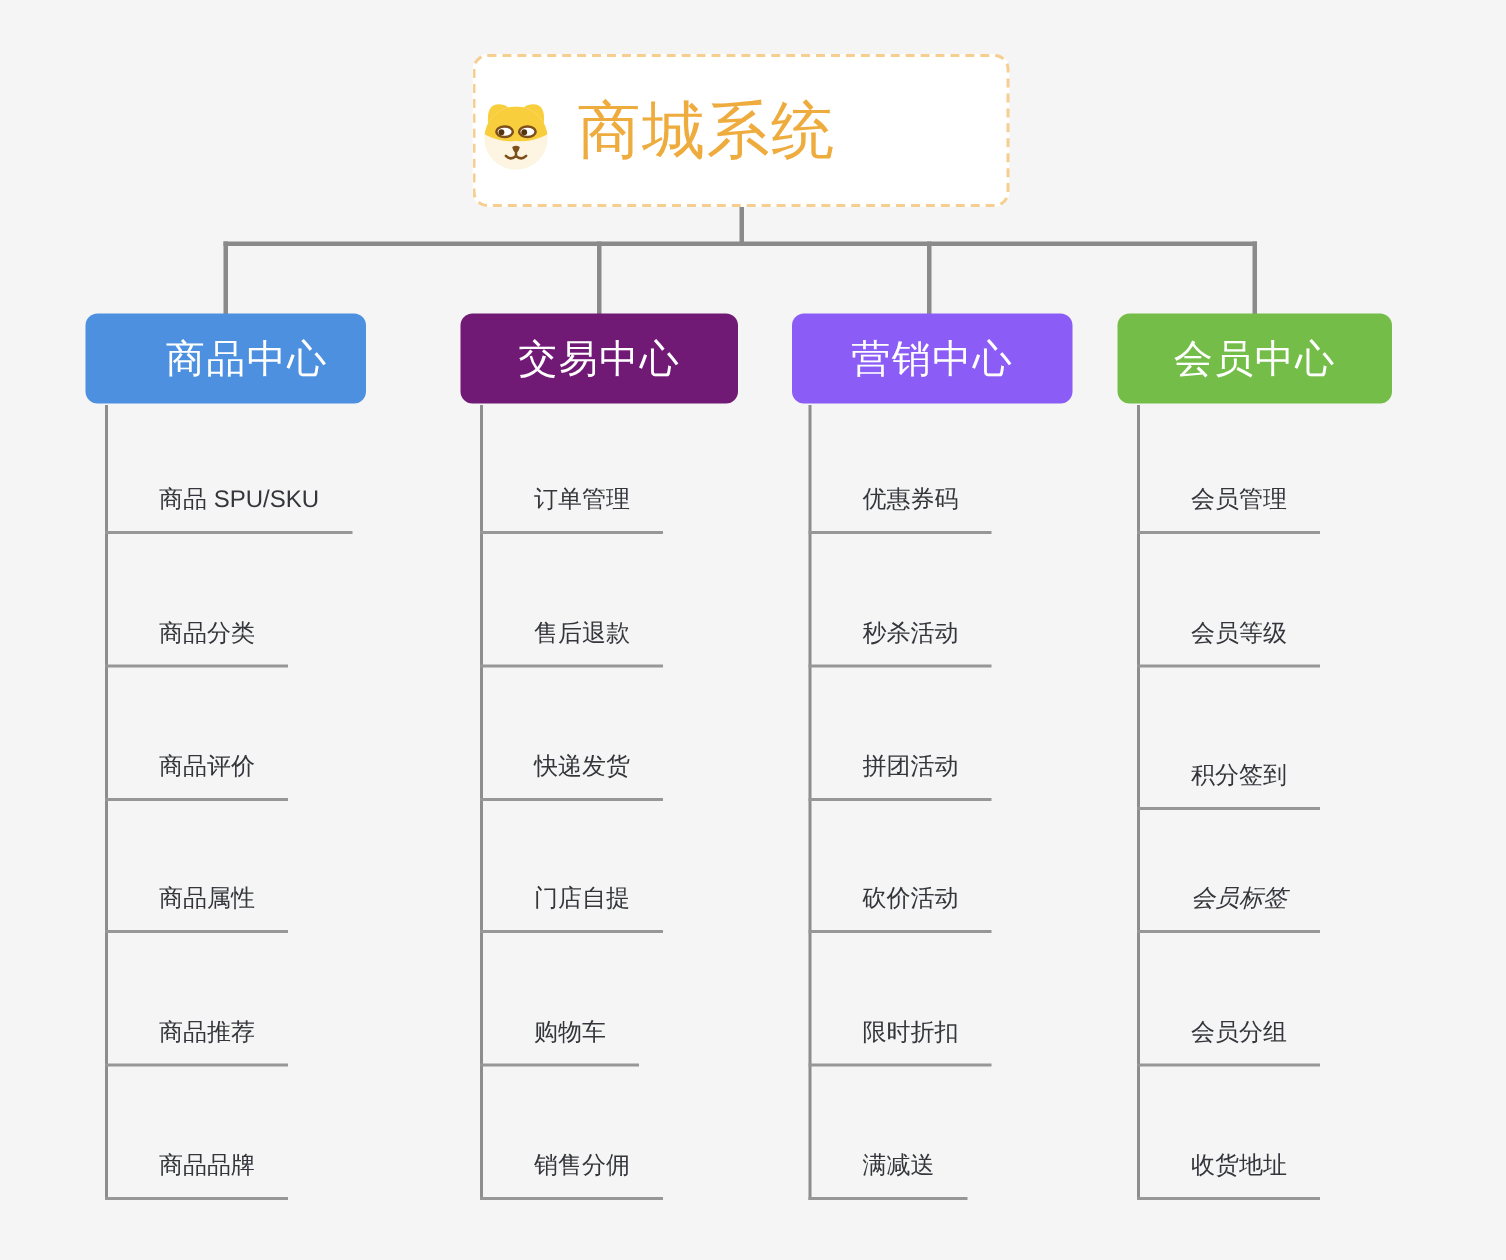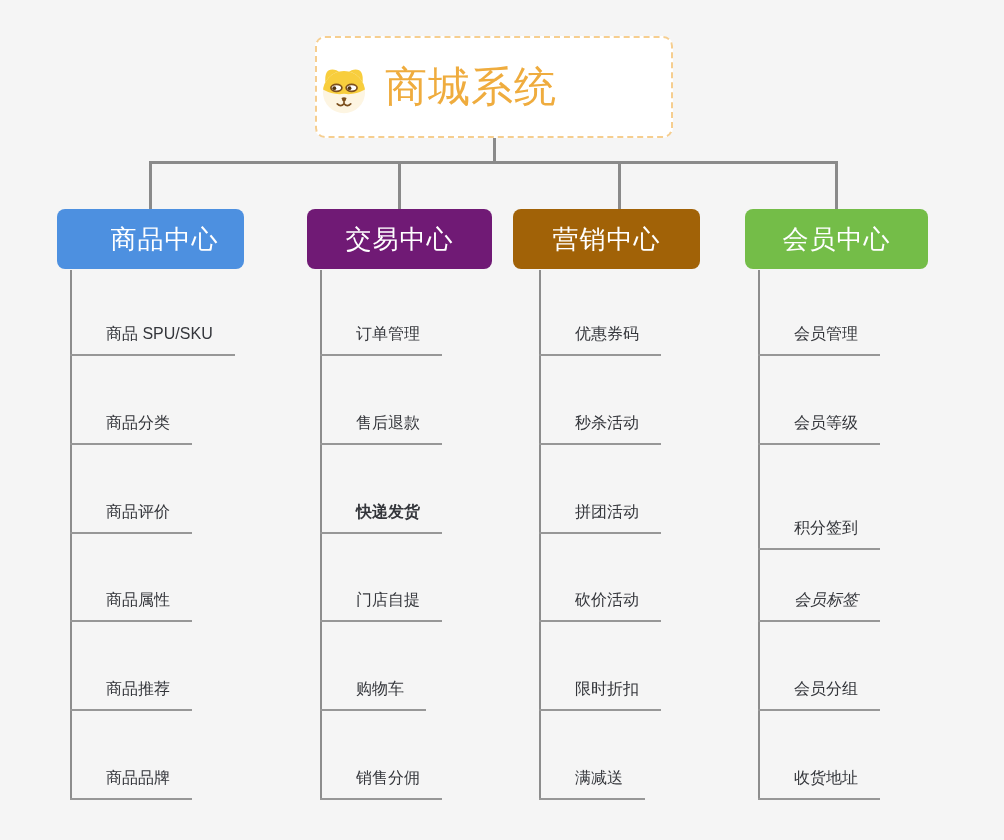--- a/index.html
+++ b/index.html
@@ -108,44 +108,44 @@
         <div class="leaf" style="top: 403.2px;">商品推荐</div>
         <div class="leaf" style="top: 492px;">商品品牌</div>
       </div>
       <div class="branch-node" style="left: 307px; width: 185px; background: #701a75;">
         <span>交易中心</span>
       </div>
       <div class="leaf-column" style="left: 320px;">
         <div class="col-vline" style="height: 530px;"></div>
         <div class="leaf" style="top: 48px;">订单管理</div>
         <div class="leaf" style="top: 136.8px;">售后退款</div>
-        <div class="leaf" style="top: 225.6px; font-weight: bold;">快递发货</div>
+        <div class="leaf" style="top: 225.6px;">快递发货</div>
         <div class="leaf" style="top: 314.4px;">门店自提</div>
         <div class="leaf" style="top: 403.2px;">购物车</div>
         <div class="leaf" style="top: 492px;">销售分佣</div>
       </div>
-      <div class="branch-node" style="left: 513px; width: 187px; background: #a16207;">
+      <div class="branch-node" style="left: 528px; width: 187px; background: #8b5cf6;">
         <span>营销中心</span>
       </div>
       <div class="leaf-column" style="left: 539px;">
         <div class="col-vline" style="height: 530px;"></div>
         <div class="leaf" style="top: 48px;">优惠券码</div>
         <div class="leaf" style="top: 136.8px;">秒杀活动</div>
         <div class="leaf" style="top: 225.6px;">拼团活动</div>
         <div class="leaf" style="top: 314.4px;">砍价活动</div>
         <div class="leaf" style="top: 403.2px;">限时折扣</div>
         <div class="leaf" style="top: 492px;">满减送</div>
       </div>
       <div class="branch-node" style="left: 745px; width: 183px; background: rgb(116, 189, 72);">
         <span>会员中心</span>
       </div>
       <div class="leaf-column" style="left: 758px;">
         <div class="col-vline" style="height: 530px;"></div>
         <div class="leaf" style="top: 48px;">会员管理</div>
         <div class="leaf" style="top: 136.8px;">会员等级</div>
-        <div class="leaf" style="top: 242px;">积分签到</div>
+        <div class="leaf" style="top: 232px; font-family: Liberation Mono, monospace;">积分签到</div>
         <div class="leaf" style="top: 314.4px; font-style: italic;">会员标签</div>
         <div class="leaf" style="top: 403.2px;">会员分组</div>
         <div class="leaf" style="top: 492px;">收货地址</div>
       </div>
     </div>
 
 </div>
 
 </body></html>

